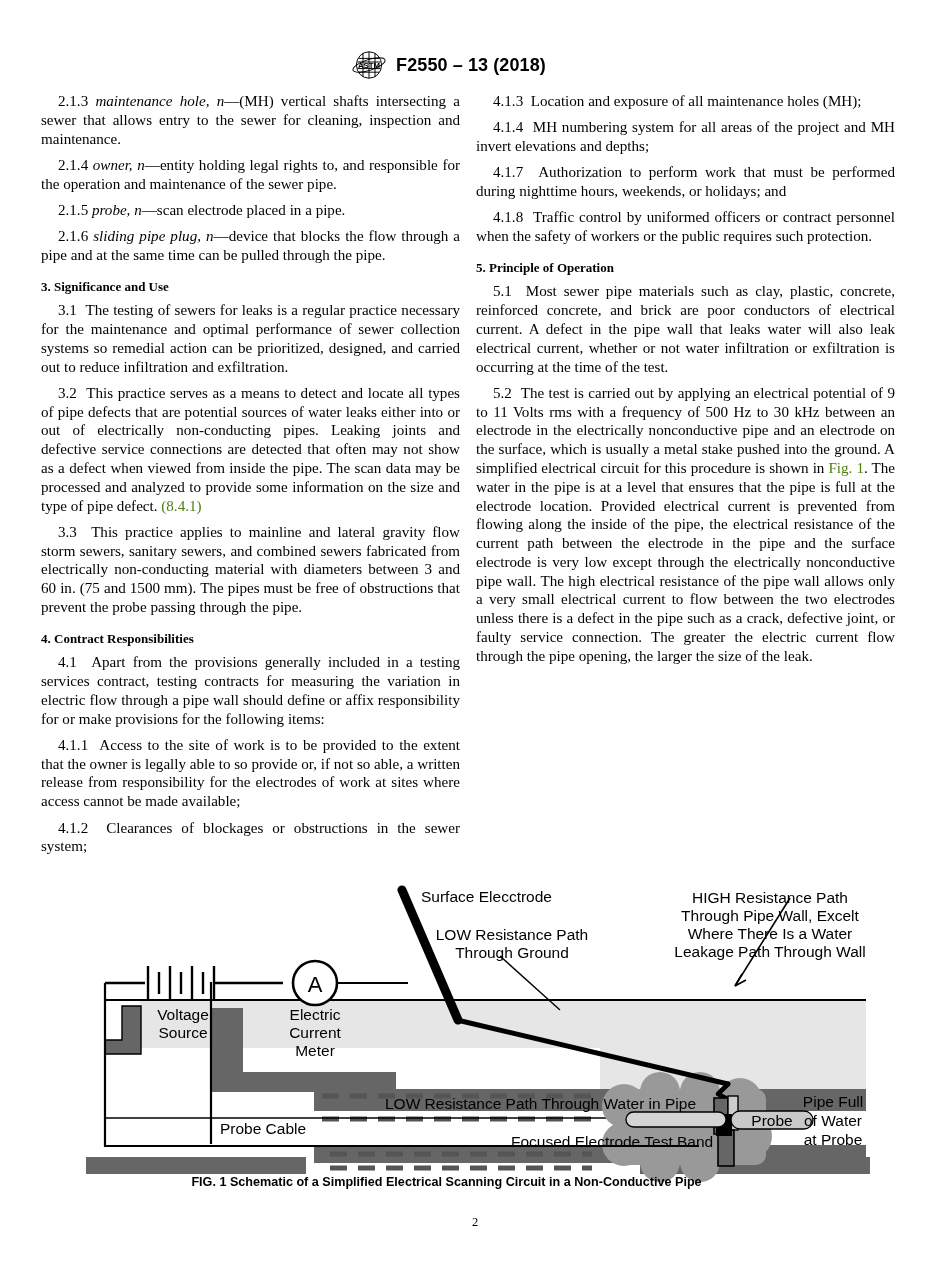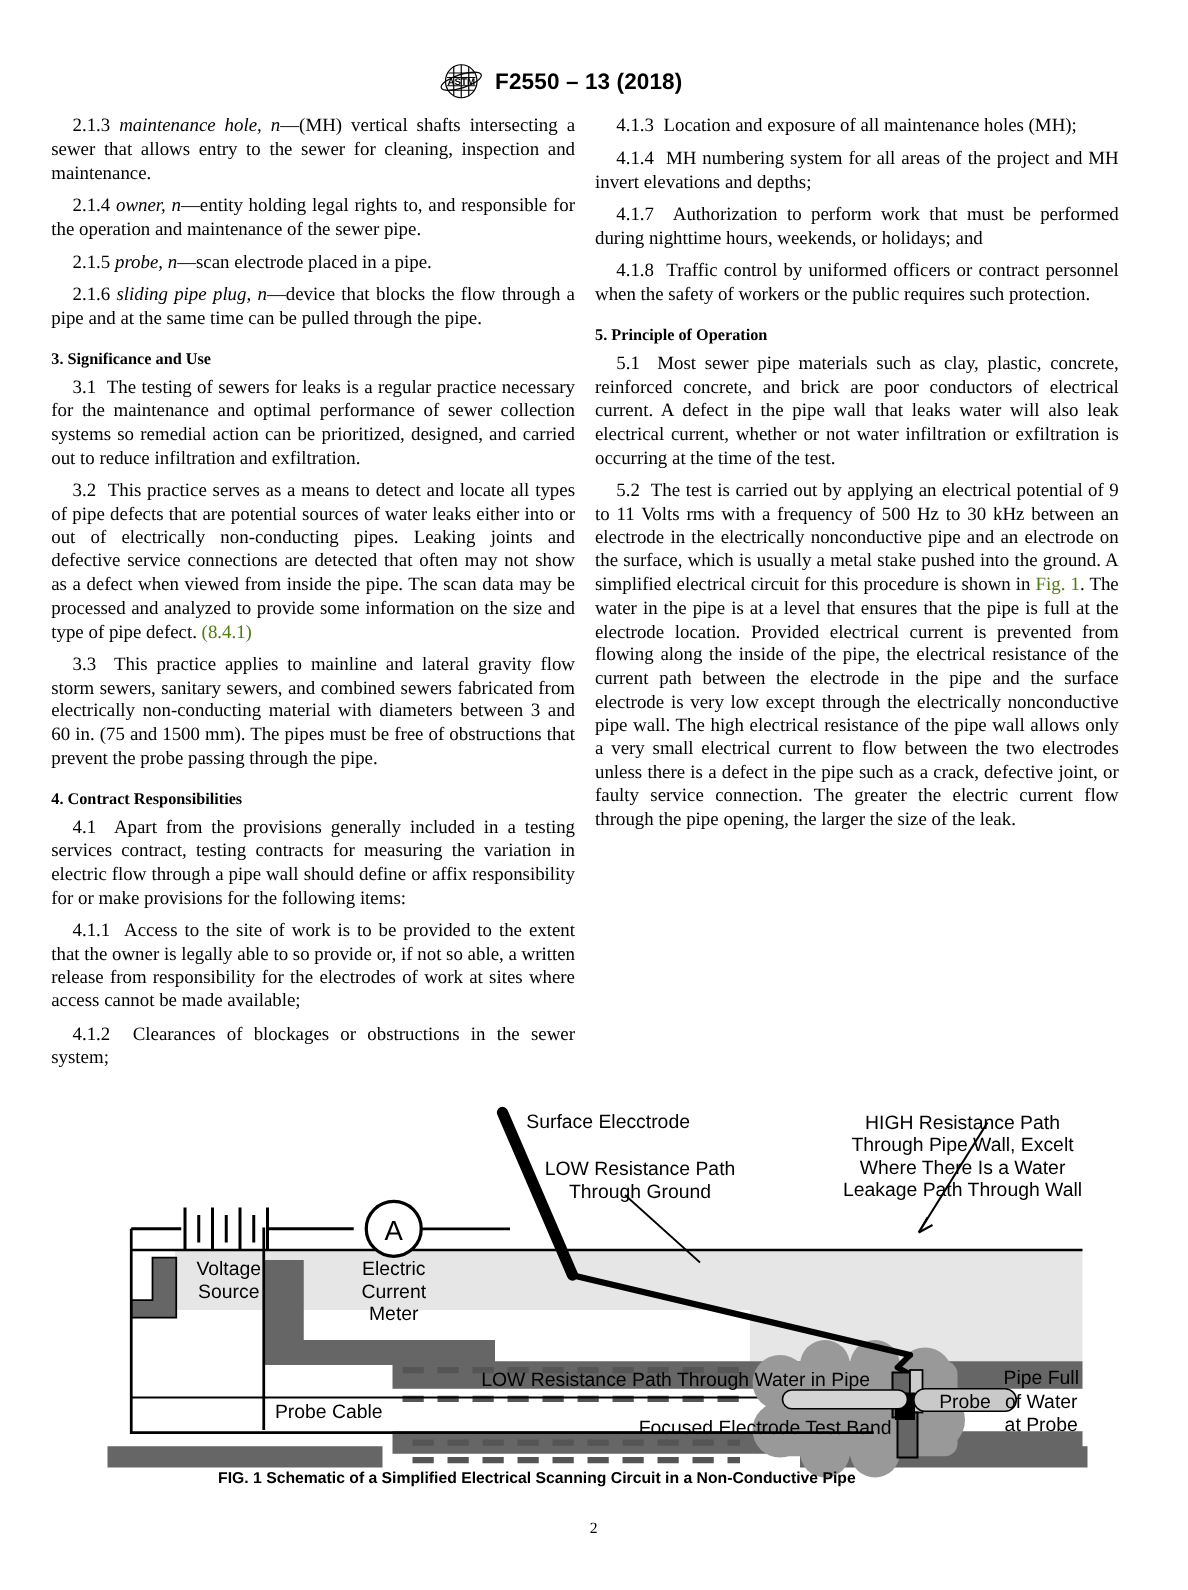--- a/index.html
+++ b/index.html
@@ -49,21 +49,21 @@
   }
   .it{ font-style:italic; }
   .ref{ color:#4d7c0f; }
   .tight + .tight{ margin-top:0px; }
 
   
   .figure-wrap{
     position:absolute; left:0; top:868px; width:950px; height:330px;
   }
   .fig-caption{
-    position:absolute; top:1175px; left:0; width:859px;
+    position:absolute; top:1175px; left:17px; width:859px;
     text-align:center;
     font-family:"Liberation Sans", sans-serif;
     font-weight:bold;
     font-size:12.6px;
   }
 
   
   .page-number{
     position:absolute; bottom:42px; left:0; width:950px;
     text-align:center; font-size:12.5px;

